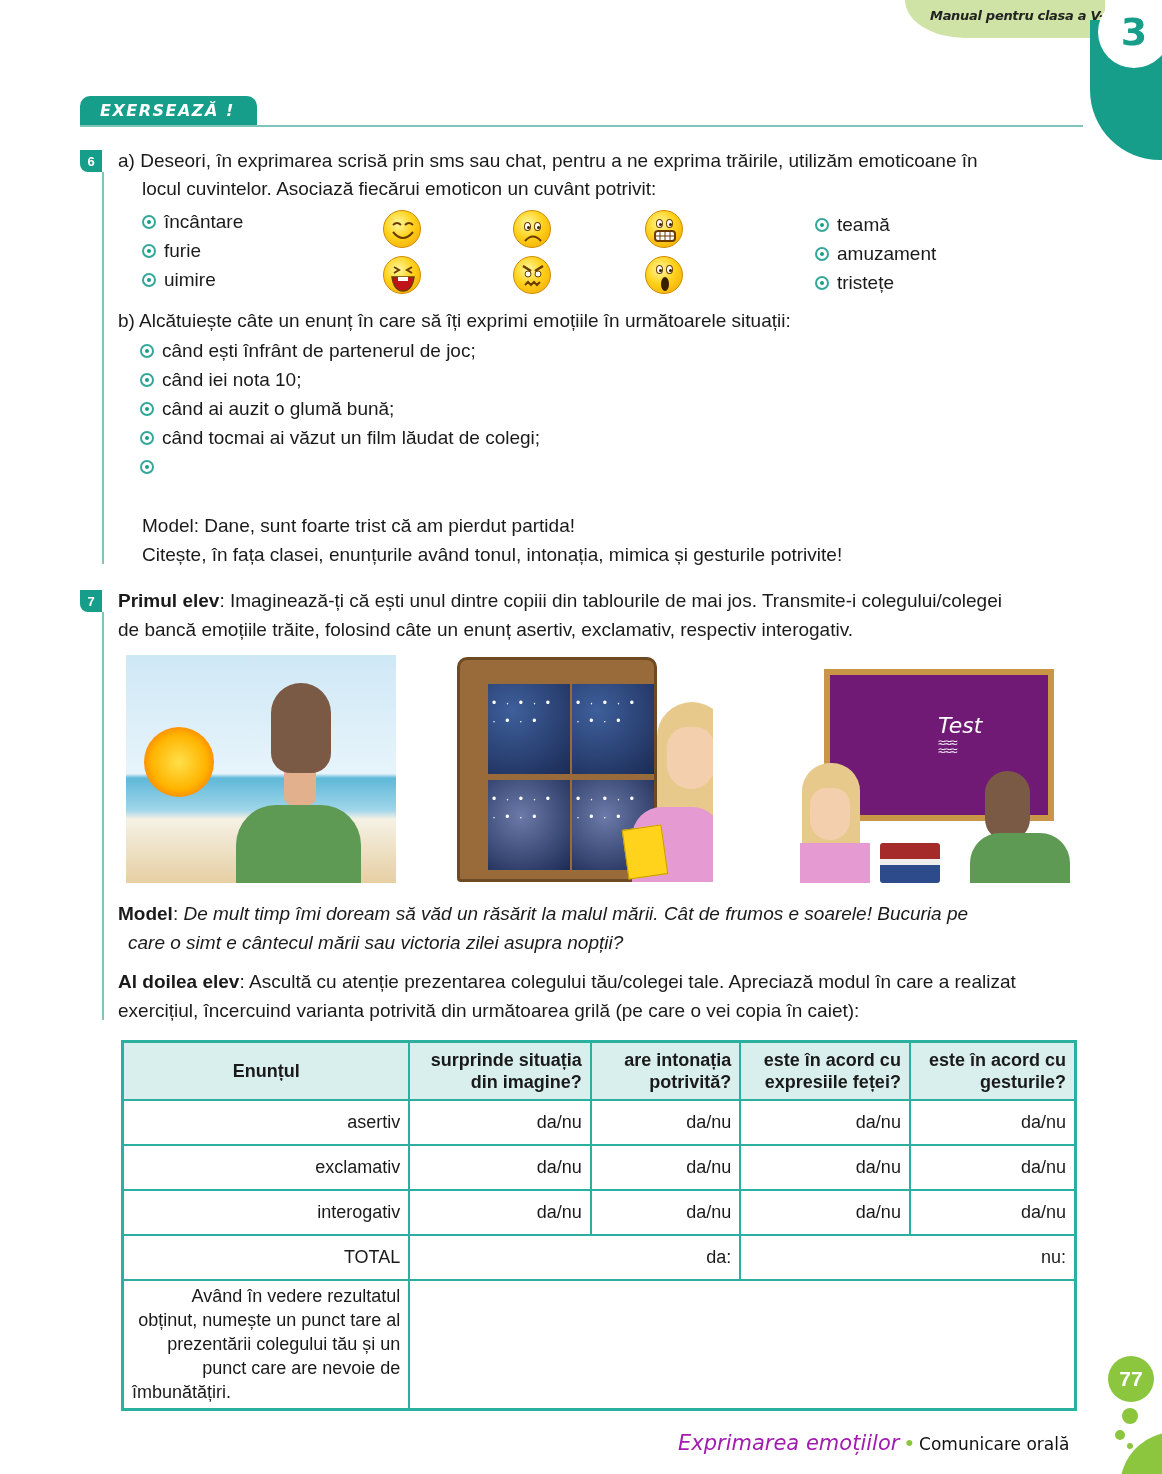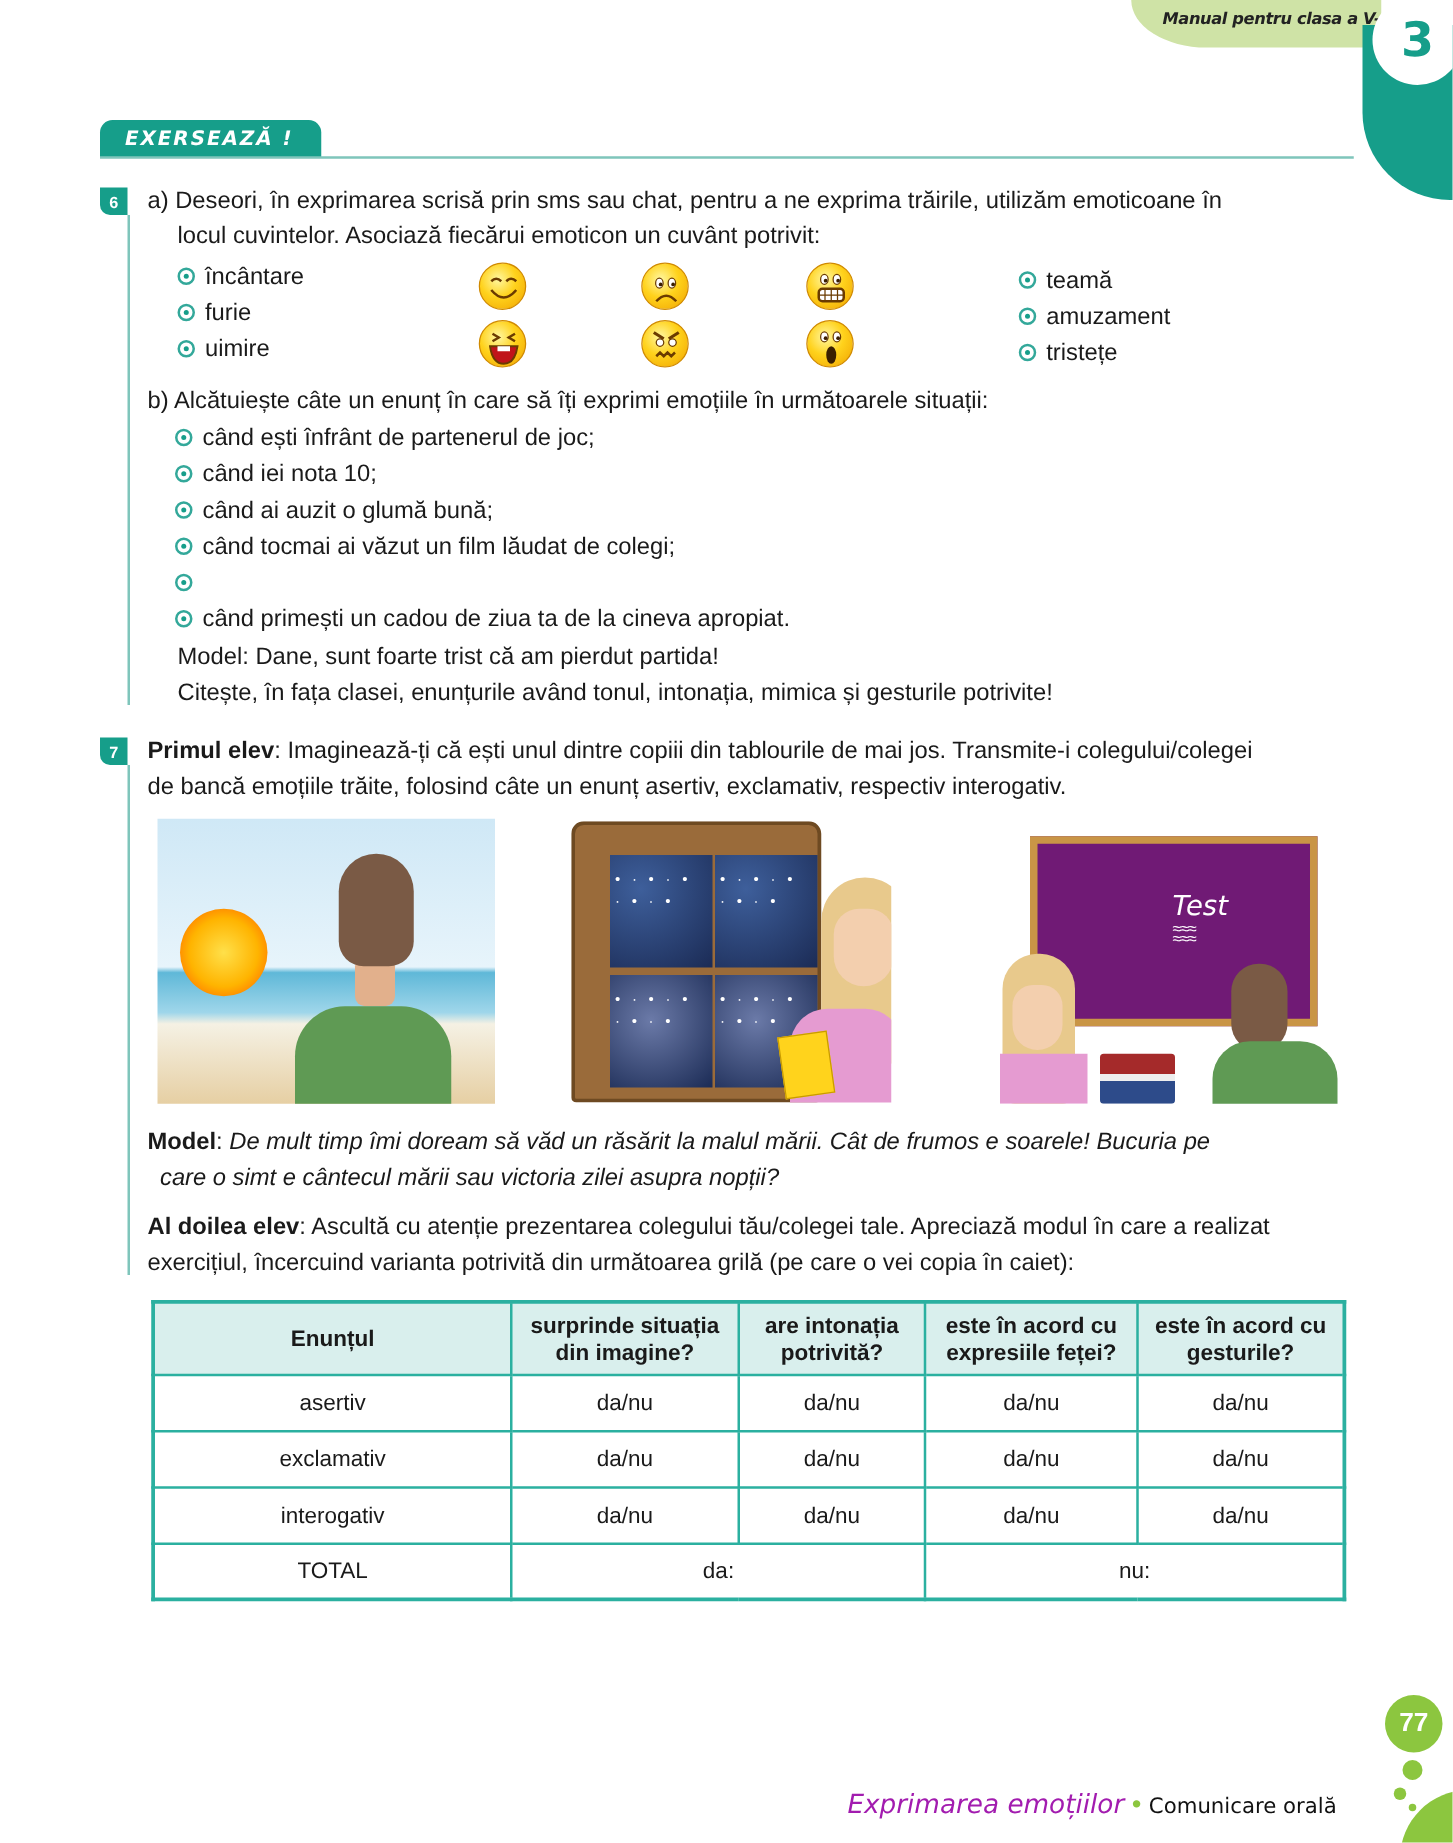--- a/index.html
+++ b/index.html
@@ -59,21 +59,21 @@
   .board-wave { position: absolute; left: 108px; top: 64px; color: #fff; font-size: 13px; letter-spacing: -1px; line-height: 8px; }
   .girl2-hair { position: absolute; left: 2px; top: 100px; width: 58px; height: 120px; background: #e8c98c; border-radius: 28px 28px 10px 10px; }
   .girl2-face { position: absolute; left: 10px; top: 125px; width: 40px; height: 52px; background: #f3cfae; border-radius: 18px 18px 22px 22px; }
   .girl2-body { position: absolute; left: 0px; top: 180px; width: 70px; height: 40px; background: #e59bd1; }
   .books { position: absolute; left: 80px; top: 180px; width: 60px; height: 40px; background: linear-gradient(#a52a2a 0 40%, #eee 40% 55%, #2d4b8a 55% 100%); border-radius: 3px; }
   .boy2-head { position: absolute; left: 185px; top: 108px; width: 45px; height: 70px; background: #7a5a45; border-radius: 22px; }
   .boy2-body { position: absolute; left: 170px; top: 170px; width: 100px; height: 52px; background: #5f9a54; border-radius: 30px 30px 0 0; }
 
   
   table.grid { position: absolute; left: 121px; top: 1040px; width: 956px; border-collapse: collapse; border: 3px solid #2bb0a0; font-size: 18px; }
-  table.grid td, table.grid th { border: 2px solid #2bb0a0; padding: 0 8px; text-align: center; vertical-align: middle; font-weight: normal; }
+  table.grid td, table.grid th { border: 2px solid #2bb0a0; padding: 0 8px; text-align: right; vertical-align: middle; font-weight: normal; }
   table.grid thead th { background: #d9efed; font-weight: bold; height: 58px; line-height: 22px; }
   table.grid thead th.first { text-align: center; }
   table.grid tbody td { height: 45px; }
   td.note { line-height: 24px; text-align: justify; text-align-last: left; height: 130px !important; padding-top: 2px; }
 
   
   .page-circle { position: absolute; left: 1108px; top: 1356px; width: 46px; height: 46px; background: #8cc63f; border-radius: 50%; display: flex; align-items: center; justify-content: center; color: #fff; font-weight: bold; font-size: 21px; }
   .dot { position: absolute; background: #8cc63f; border-radius: 50%; }
   .big-blob { position: absolute; left: 1120px; top: 1432px; width: 110px; height: 110px; background: #8cc63f; border-radius: 50%; }
   .footer-line { position: absolute; left: 678px; top: 1430px; font-size: 22px; white-space: nowrap; }
@@ -158,21 +158,20 @@
   <li><span class="bullet"></span><span>tristețe</span></li>
 </ul>
 
 <div class="txt" style="left:118px; top:307px;">b) Alcătuiește câte un enunț în care să îți exprimi emoțiile în următoarele situații:</div>
 <ul class="list" style="left:140px; top:336px;">
   <li><span class="bullet"></span><span>când ești înfrânt de partenerul de joc;</span></li>
   <li><span class="bullet"></span><span>când iei nota 10;</span></li>
   <li><span class="bullet"></span><span>când ai auzit o glumă bună;</span></li>
   <li><span class="bullet"></span><span>când tocmai ai văzut un film lăudat de colegi;</span></li>
   <li><span class="bullet"></span></li>
-  <li><span class="bullet"></span><span>când primești un cadou de ziua ta de la cineva apropiat.</span></li>
 </ul>
 <div class="txt" style="left:142px; top:512px;">Model: Dane, sunt foarte trist că am pierdut partida!</div>
 <div class="txt" style="left:142px; top:541px;">Citește, în fața clasei, enunțurile având tonul, intonația, mimica și gesturile potrivite!</div>
 
 <div class="ex-num" style="top:590px;">7</div>
 <div class="ex-line" style="top:612px; height:408px;"></div>
 
 <div class="txt" style="left:118px; top:587px;"><b>Primul elev</b><span>: Imaginează-ți că ești unul dintre copiii din tablourile de mai jos. Transmite-i colegului/colegei</span></div>
 <div class="txt" style="left:118px; top:616px;">de bancă emoțiile trăite, folosind câte un enunț asertiv, exclamativ, respectiv interogativ.</div>
 
@@ -250,20 +249,24 @@
       <td>da/nu</td>
       <td>da/nu</td>
       <td>da/nu</td>
       <td>da/nu</td>
     </tr>
     <tr>
       <td>TOTAL</td>
       <td colspan="2">da:</td>
       <td colspan="2">nu:</td>
     </tr>
+    <tr>
+      <td class="note">Având în vedere rezultatul obținut, numește un punct tare al prezentării colegului tău și un punct care are nevoie de îmbunătățiri.</td>
+      <td colspan="4"></td>
+    </tr>
   </tbody>
 </table>
 
 <div class="page-circle">
     <span>77</span>
   </div>
 <div class="dot" style="left:1122px; top:1408px; width:16px; height:16px;"></div>
 <div class="dot" style="left:1115px; top:1430px; width:10px; height:10px;"></div>
 <div class="dot" style="left:1127px; top:1443px; width:6px; height:6px;"></div>
 <div class="big-blob"></div>

